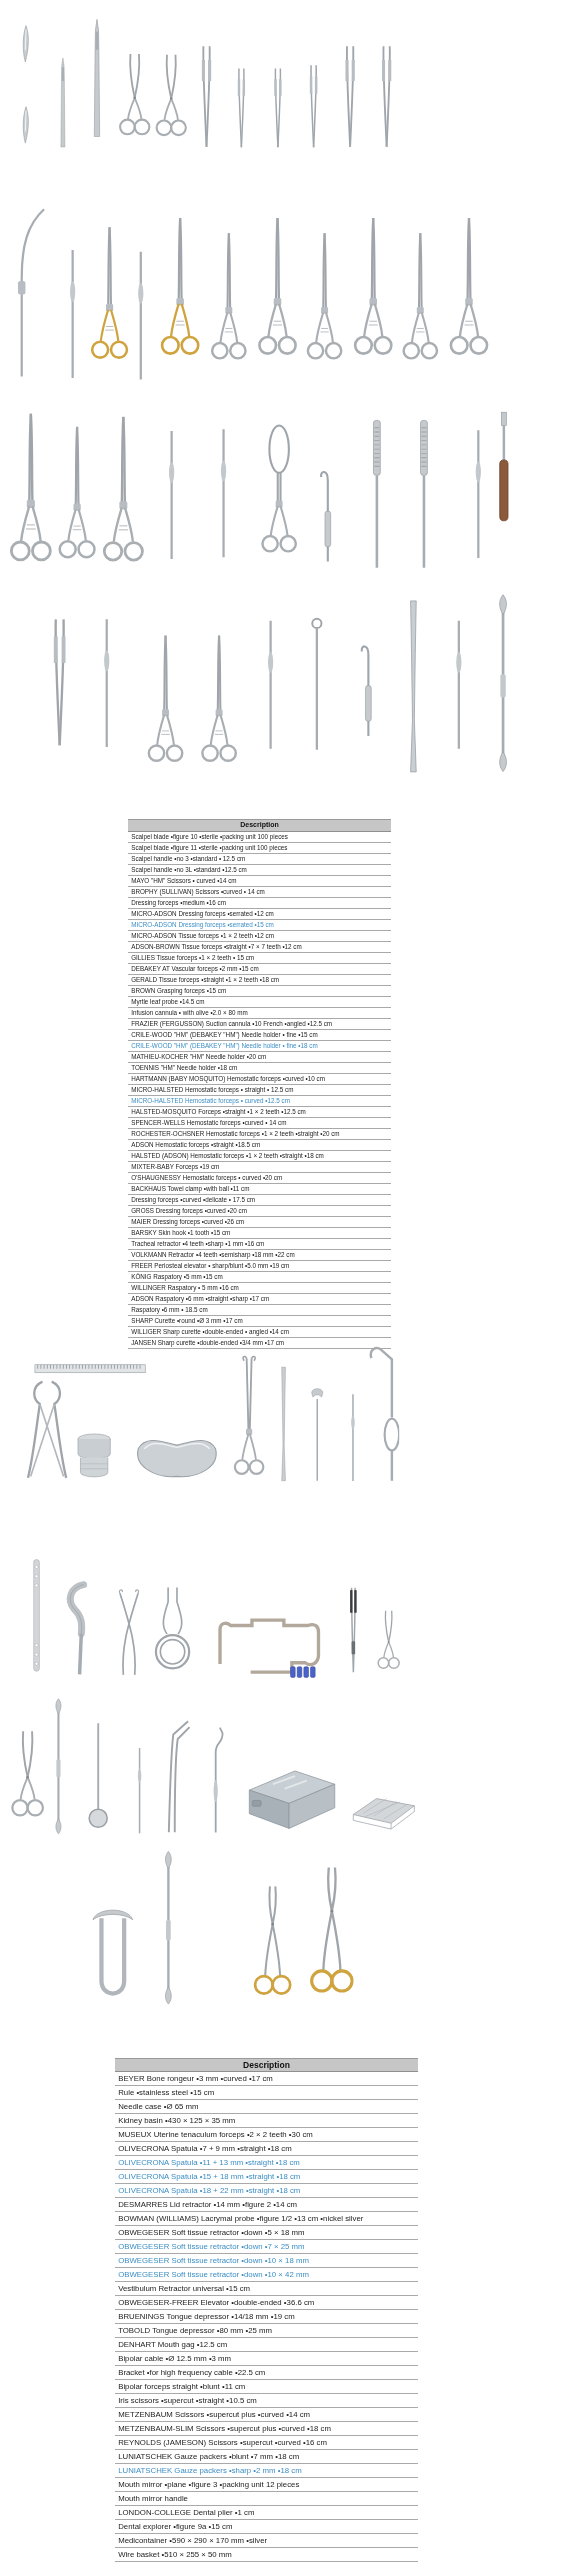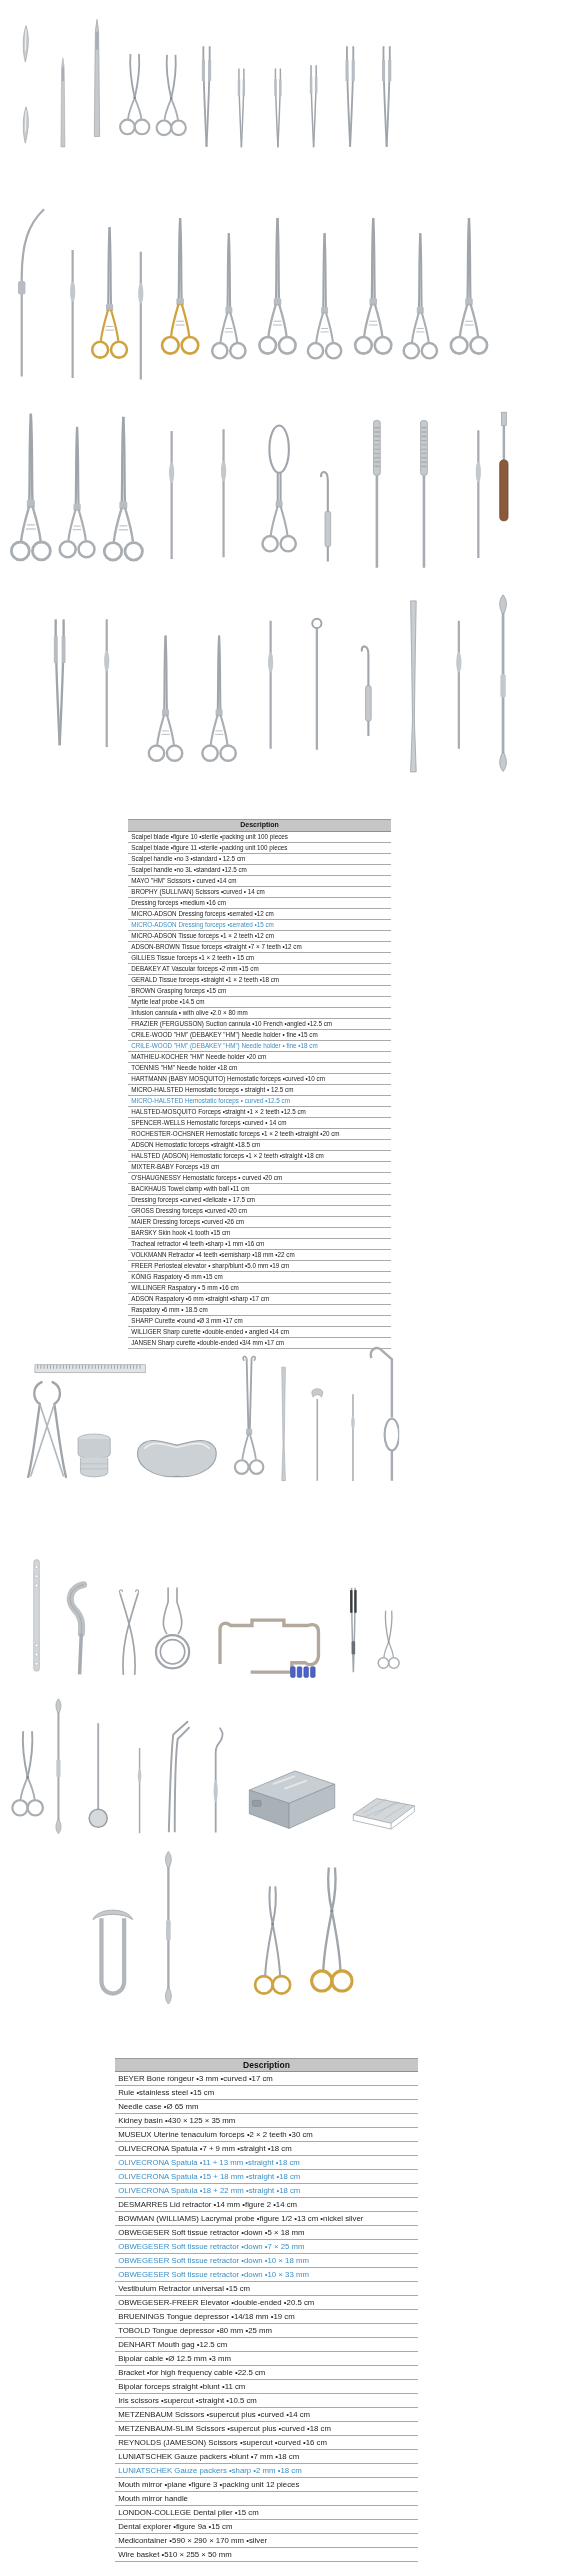--- a/index.html
+++ b/index.html
@@ -373,38 +373,38 @@
         <div class="row">MUSEUX  Uterine tenaculum forceps •2 × 2 teeth •30 cm</div>
         <div class="row">OLIVECRONA Spatula •7 + 9 mm •straight •18 cm</div>
         <div class="row hl">OLIVECRONA Spatula •11 + 13 mm •straight •18 cm</div>
         <div class="row hl">OLIVECRONA Spatula •15 + 18 mm •straight •18 cm</div>
         <div class="row hl">OLIVECRONA Spatula •18 + 22 mm •straight •18 cm</div>
         <div class="row">DESMARRES Lid retractor •14 mm •figure 2 •14 cm</div>
         <div class="row">BOWMAN (WILLIAMS)  Lacrymal probe •figure 1/2 •13 cm •nickel silver</div>
         <div class="row">OBWEGESER Soft tissue retractor •down •5 × 18 mm</div>
         <div class="row hl">OBWEGESER Soft tissue retractor •down •7 × 25 mm</div>
         <div class="row hl">OBWEGESER Soft tissue retractor •down •10 × 18 mm</div>
-        <div class="row hl">OBWEGESER Soft tissue retractor •down •10 × 33 mm</div>
+        <div class="row hl">OBWEGESER Soft tissue retractor •down •10 × 42 mm</div>
         <div class="row">Vestibulum Retractor universal •15 cm</div>
-        <div class="row">OBWEGESER-FREER Elevator •double-ended •20.5 cm</div>
+        <div class="row">OBWEGESER-FREER Elevator •double-ended •36.6 cm</div>
         <div class="row">BRUENINGS Tongue depressor •14/18 mm •19 cm</div>
         <div class="row">TOBOLD Tongue depressor •80 mm •25 mm</div>
         <div class="row">DENHART Mouth gag •12.5 cm</div>
         <div class="row">Bipolar cable •Ø 12.5 mm •3 mm</div>
         <div class="row">Bracket •for high frequency cable •22.5 cm</div>
         <div class="row">Bipolar forceps straight •blunt •11 cm</div>
         <div class="row">Iris scissors •supercut •straight •10.5 cm</div>
         <div class="row">METZENBAUM Scissors •supercut plus •curved •14 cm</div>
         <div class="row">METZENBAUM-SLIM Scissors •supercut plus •curved •18 cm</div>
         <div class="row">REYNOLDS (JAMESON) Scissors •supercut •curved •16 cm</div>
         <div class="row">LUNIATSCHEK Gauze packers •blunt •7 mm •18 cm</div>
         <div class="row hl">LUNIATSCHEK Gauze packers •sharp •2 mm •18 cm</div>
         <div class="row">Mouth mirror •plane •figure 3 •packing unit 12 pieces</div>
         <div class="row">Mouth mirror handle</div>
-        <div class="row">LONDON-COLLEGE Dental plier •15 cm</div>
+        <div class="row">LONDON-COLLEGE Dental plier •1 cm</div>
         <div class="row">Dental explorer •figure 9a •15 cm</div>
         <div class="row">Medicontainer •590 × 290 × 170 mm •silver</div>
         <div class="row">Wire basket •510 × 255 × 50 mm</div>
       </div>
   </div>
 
 </div>
 
 
 </body></html>

